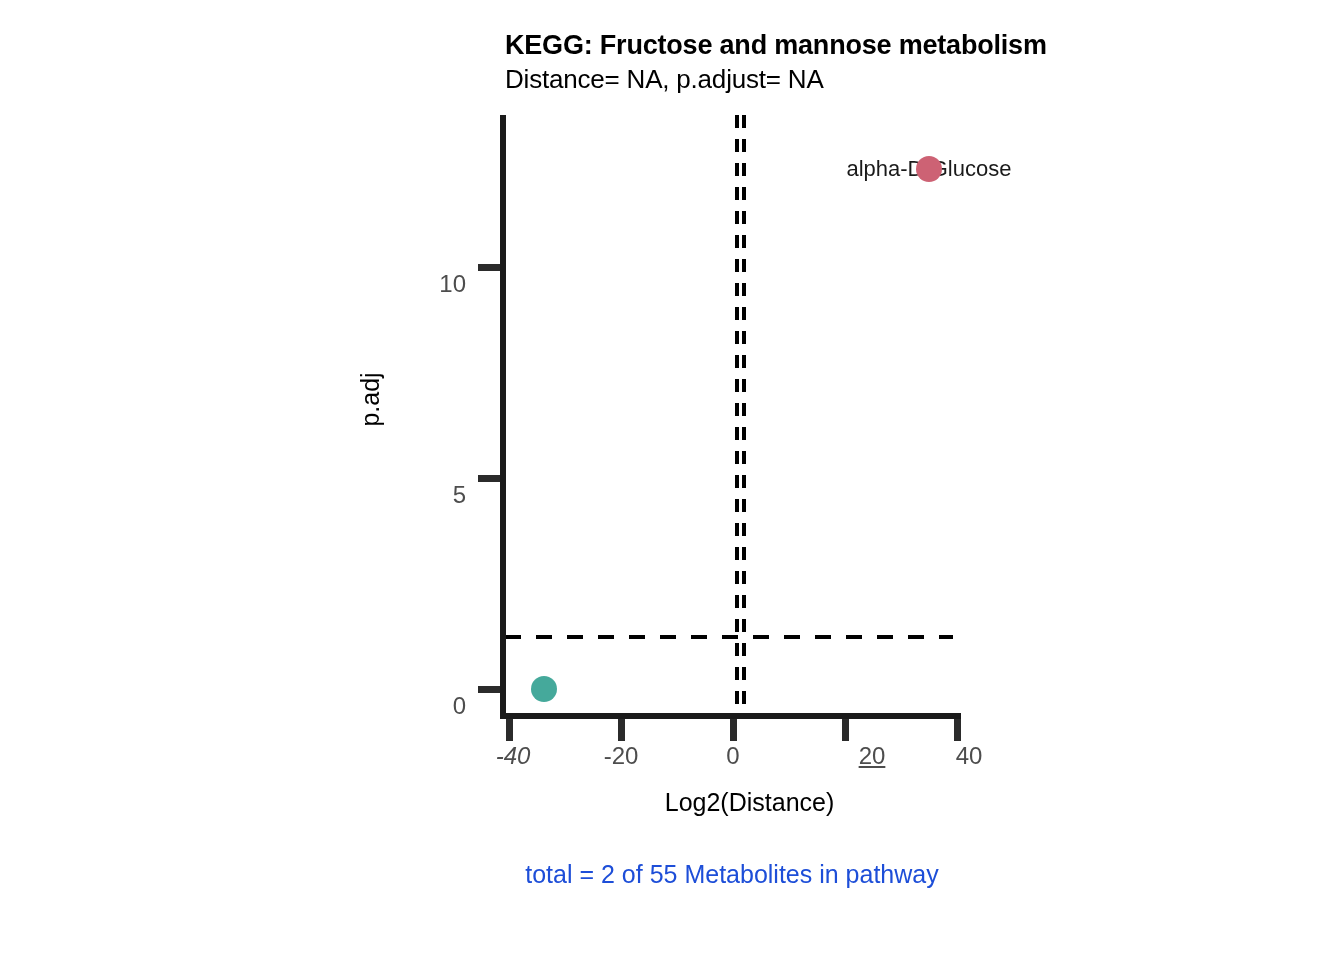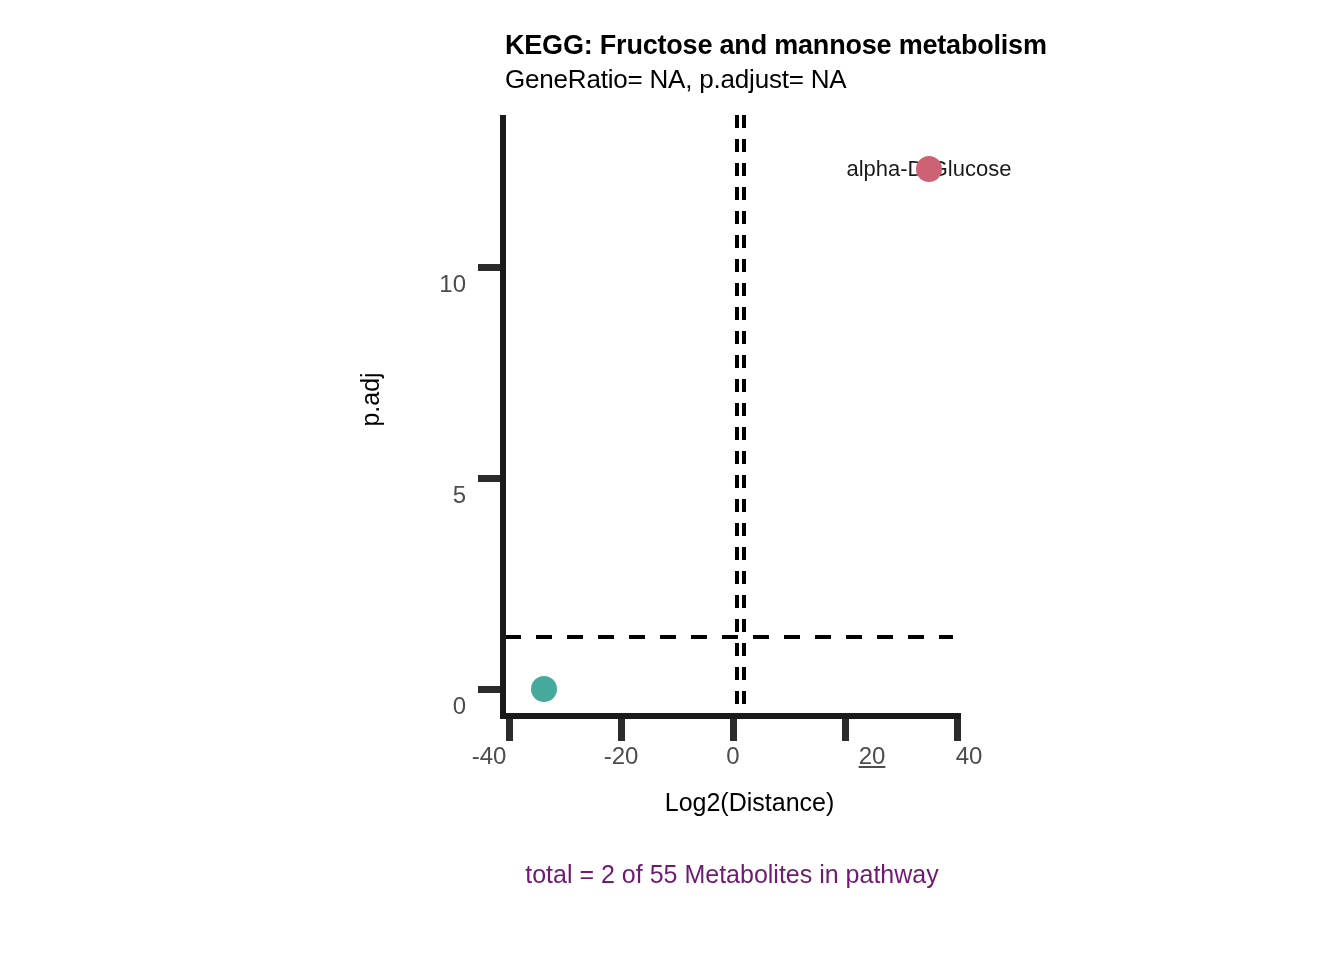--- a/index.html
+++ b/index.html
@@ -133,21 +133,21 @@
   }
 
   
   .caption {
     position: absolute;
     left: 372px;
     top: 860px;
     width: 720px;
     text-align: center;
     font-size: 25px;
-    color: #701a75;
+    color: #1d4ed8;
   }
 
   
   .vline {
     position: absolute;
     top: 115px;
     width: 4px;
     height: 601px;
     background-image: linear-gradient(to bottom, #000 0 13px, transparent 13px 24px);
     background-size: 4px 24px;
@@ -177,21 +177,21 @@
     line-height: 22px;
   }
 </style>
 </head>
 <body>
 
 <div id="figure">
 
   <div class="title-block">
     <div class="chart-title">KEGG: Fructose and mannose metabolism</div>
-    <div class="chart-subtitle">GeneRatio= NA, p.adjust= NA</div>
+    <div class="chart-subtitle">Distance= NA, p.adjust= NA</div>
   </div>
 
   <div class="panel"></div>
 
   <div class="vline" id="vline-0" style="left: 734.782px;"></div>
   <div class="vline" id="vline-1" style="left: 742.276px;"></div>
   <div class="hline" id="hline-0" style="top: 634.701px;"></div>
 
   <div class="axis-y"></div>
   <div class="axis-x"></div>
@@ -203,21 +203,21 @@
   <div class="ticklabel-y" style="top:678px; left:406px;">0</div>
   <div class="ticklabel-y" style="top:467px; left:406px;">5</div>
   <div class="ticklabel-y" style="top:256px; left:406px;">10</div>
 
   <div class="tick-x" style="left:506px;"></div>
   <div class="tick-x" style="left:618px;"></div>
   <div class="tick-x" style="left:730px;"></div>
   <div class="tick-x" style="left:842px;"></div>
   <div class="tick-x" style="left:954px;"></div>
 
-  <div class="ticklabel-x" style="left:429px;">-40</div>
+  <div class="ticklabel-x" style="left:453px;font-style:italic;">-40</div>
   <div class="ticklabel-x" style="left:561px;text-align:center;">-20</div>
   <div class="ticklabel-x" style="left:673px;">0</div>
   <div class="ticklabel-x" style="left:812px;text-decoration:underline;">20</div>
   <div class="ticklabel-x" style="left:909px;">40</div>
 
   <div class="axis-title-x">Log2(Distance)</div>
   <div class="axis-title-y">p.adj</div>
 
   <div id="points-layer">
       <div class="pt" style="left: 530.541px; top: 675.872px; width: 26px; height: 26px; background: rgb(69, 169, 155);"></div>

